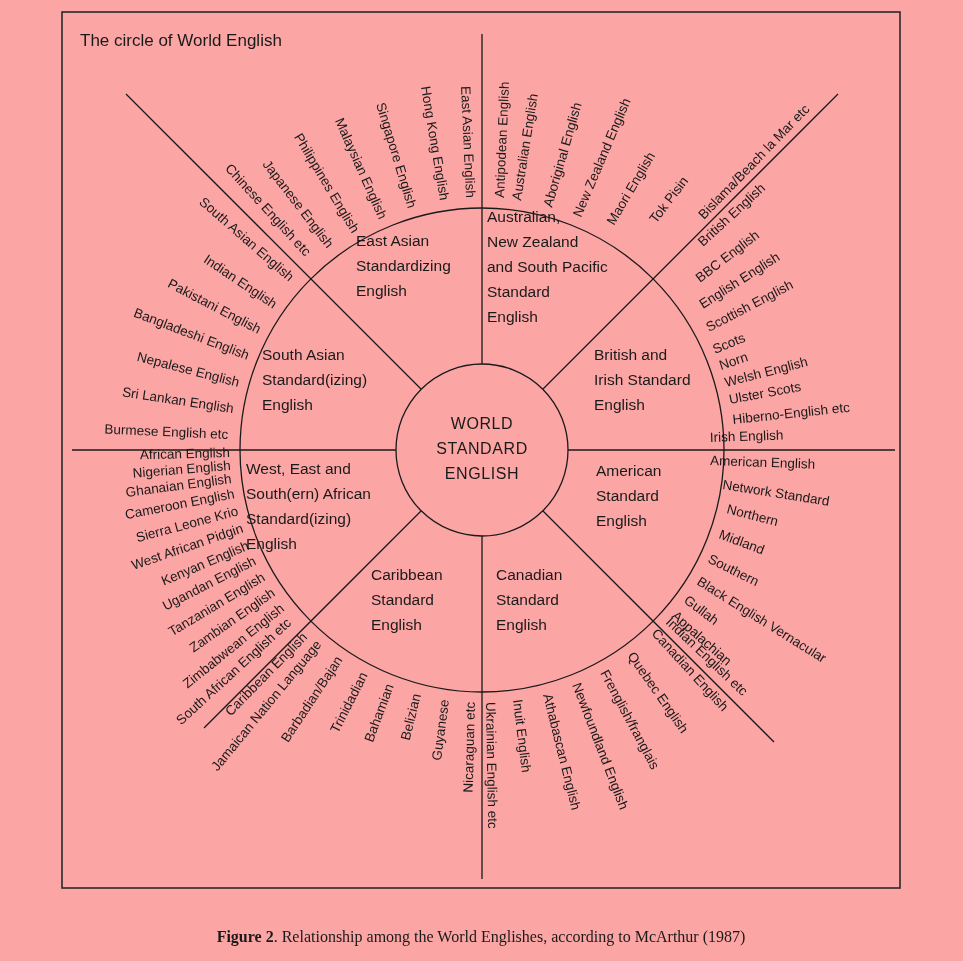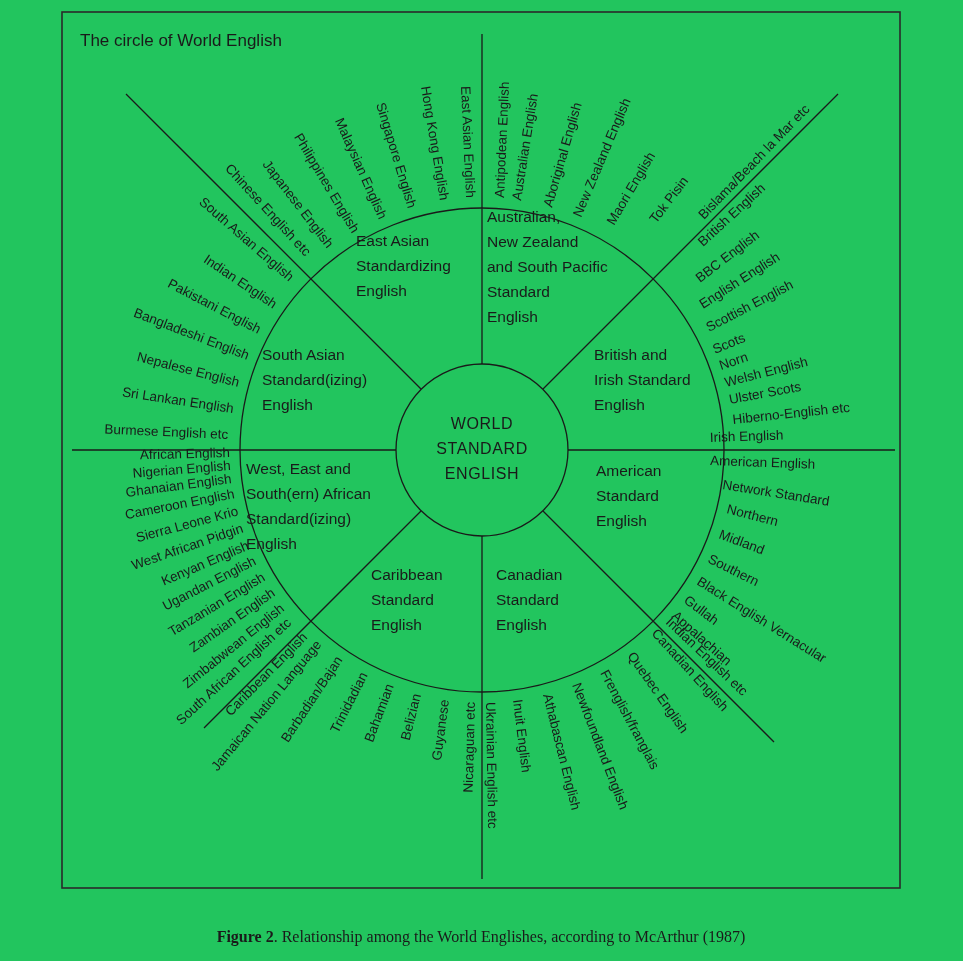--- a/index.html
+++ b/index.html
@@ -1,16 +1,16 @@
 <!DOCTYPE html>
 <html><head>
 <meta charset="utf-8">
 <style>
   html,body{margin:0;padding:0;background:#ffffff;}
-  .page{width:963px;height:961px;background:#22c55e;position:relative;}
+  .page{width:963px;height:961px;background:#fca5a5;position:relative;}
   svg{display:block;}
   .shape{fill:none;stroke:#1a1a1a;stroke-width:1.3;}
   .frame{fill:none;stroke:#2a2a2a;stroke-width:1.6;}
   text{fill:#1a1a1a;font-family:"Liberation Sans",sans-serif;}
   .t{font-size:13.5px;}
   .sl{font-size:15.5px;}
   .cl{font-size:16px;letter-spacing:0.6px;}
   .title{font-size:17px;}
   .cap{font-family:"Liberation Serif",serif;font-size:16px;}
 </style>

